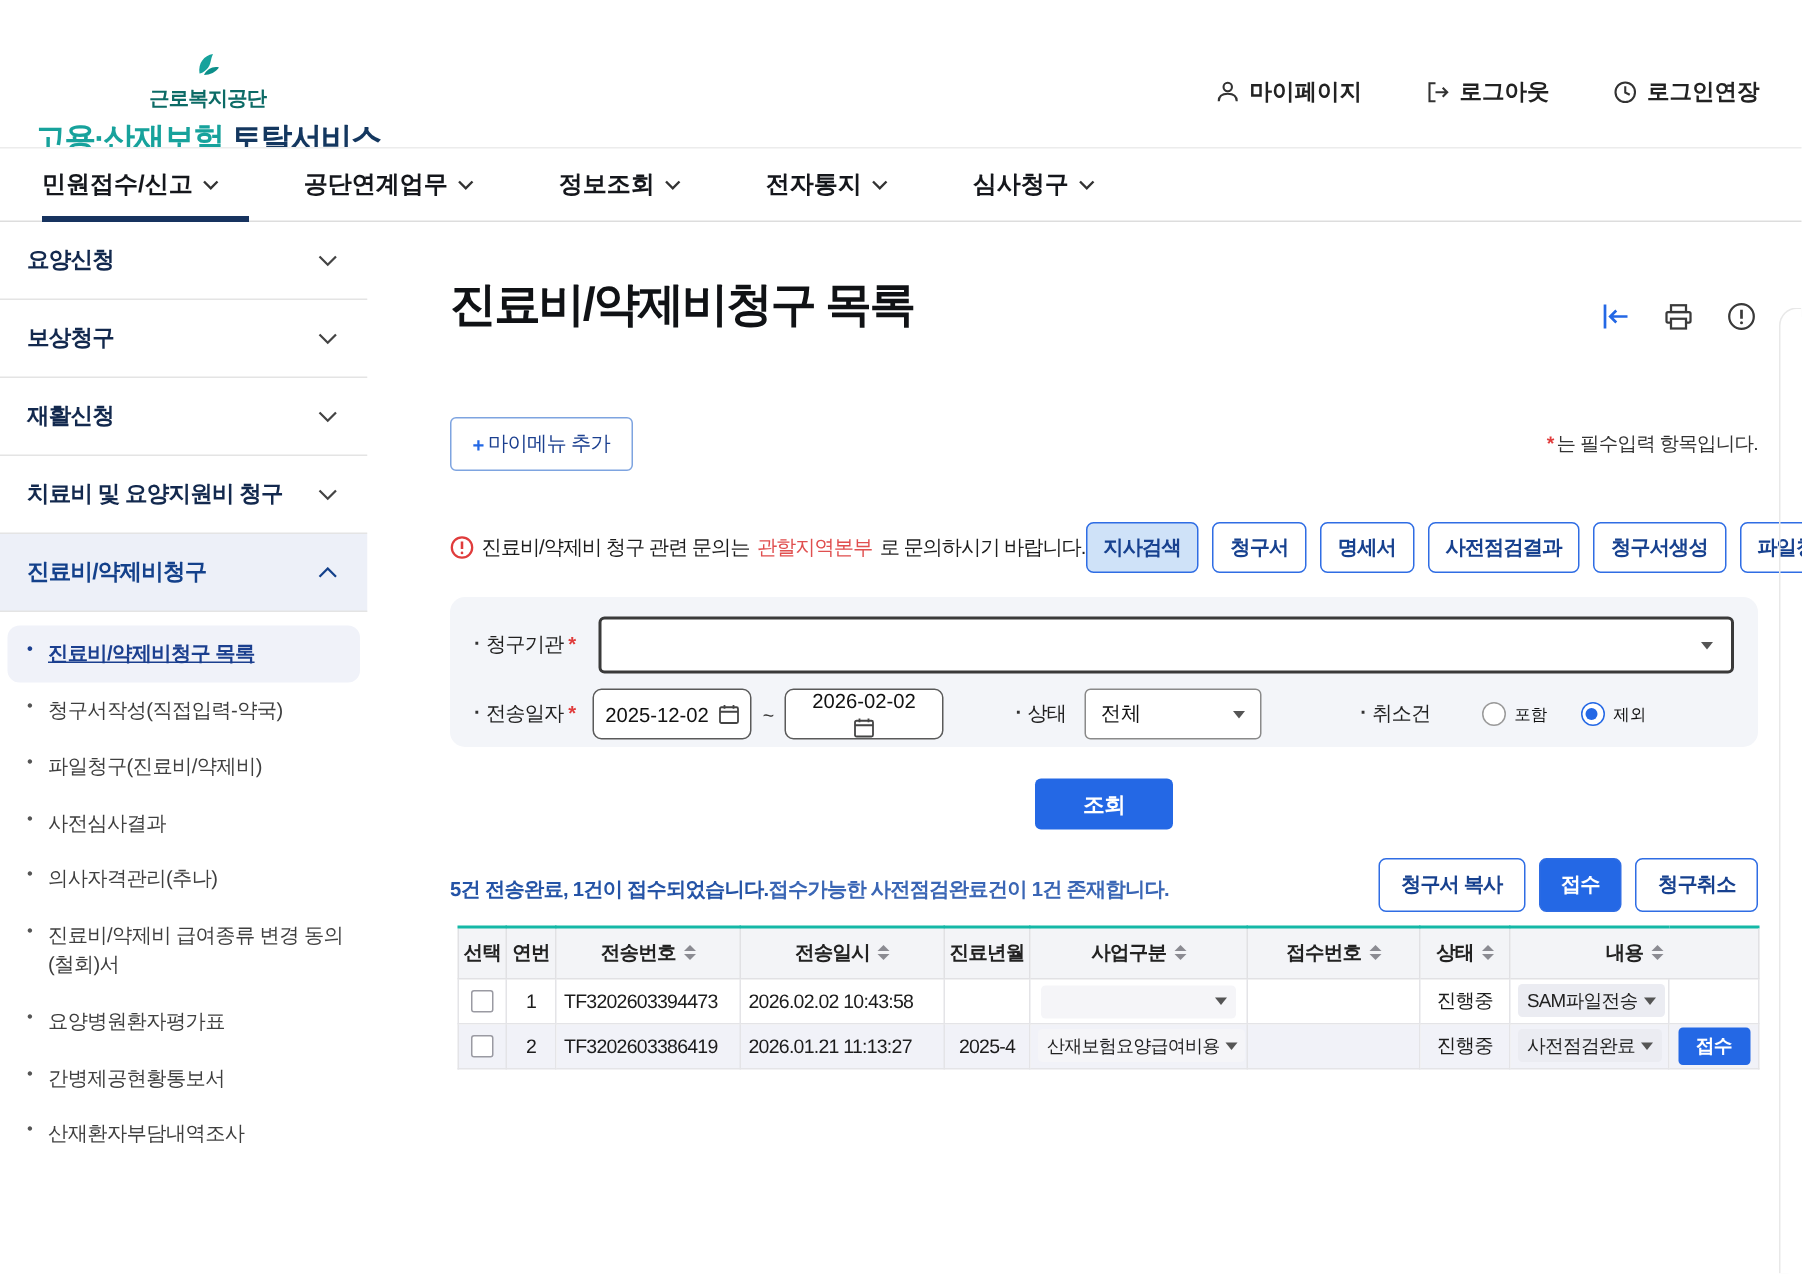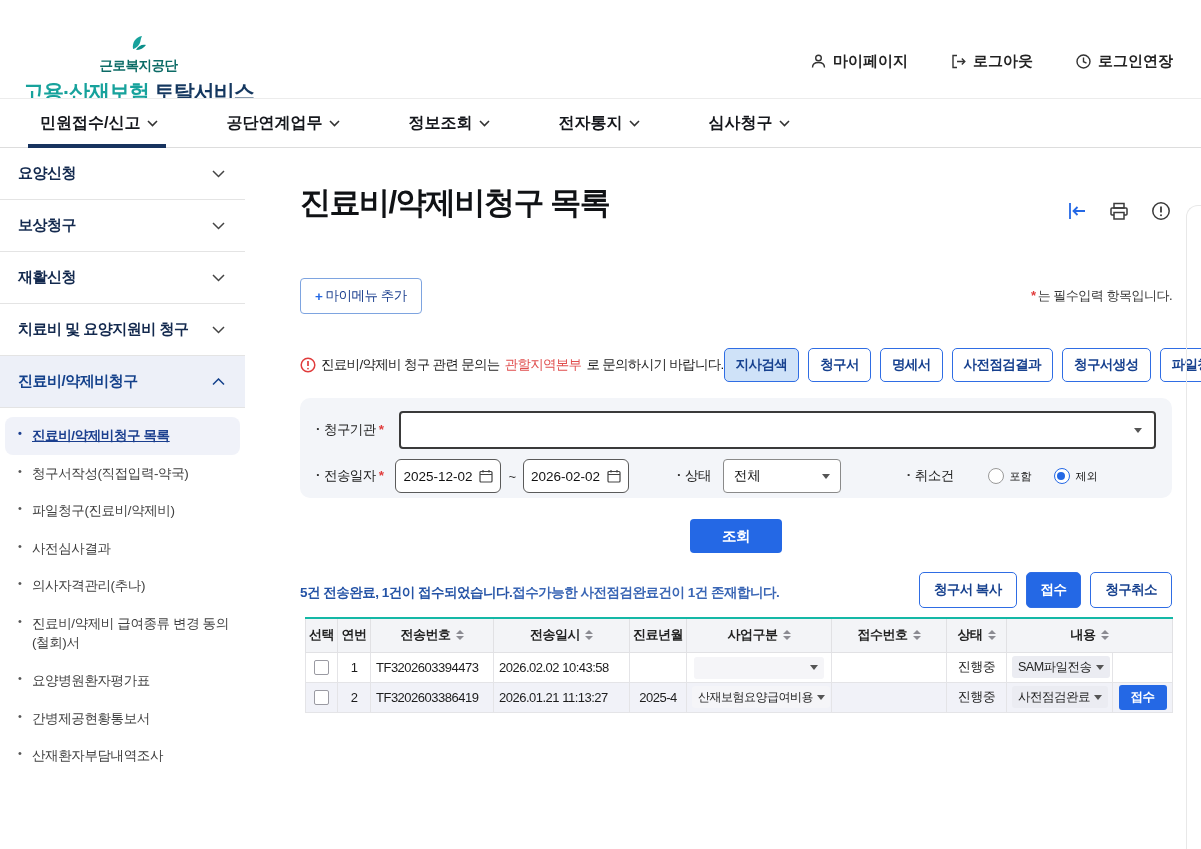--- a/index.html
+++ b/index.html
@@ -14,21 +14,21 @@
   .logo-line2 { margin-top:3px; font-size:21px; font-weight:800; letter-spacing:-1px; }
   .logo-teal { color:#17a29c; }
   .logo-navy { color:#14375f; }
   .util { position:absolute; right:28px; top:52px; display:flex; gap:42px; }
   .util-link { display:flex; align-items:center; gap:6px; font-size:15px; font-weight:600; color:#222; cursor:pointer; }
 
   
   .nav { position:absolute; left:0; top:98px; width:1201px; height:50px;
     border-top:1px solid #ececec; border-bottom:1px solid #ddd; background:#fff; }
   .nav-inner { display:flex; align-items:center; height:100%; padding-left:28px; gap:56px; }
-  .nav-item { display:flex; align-items:center; gap:7px; font-size:16px; font-weight:700; color:#15171c; cursor:pointer;margin-left:12px; }
+  .nav-item { display:flex; align-items:center; gap:7px; font-size:16px; font-weight:700; color:#15171c; cursor:pointer; }
   .nav-underline { position:absolute; left:28px; bottom:-1px; width:138px; height:4px; background:#17335f; }
 
   
   .sidebar { position:absolute; left:0; top:148px; width:245px; height:701px; background:#fff; overflow:hidden; }
   .side-section { height:52px; display:flex; align-items:center; justify-content:space-between;
     padding:0 20px 0 18px; border-bottom:1px solid #e4e4e4; font-size:15px; font-weight:700;
     color:#13294e; letter-spacing:-0.5px; cursor:pointer; }
   .side-section.active { background:#edf0f8; color:#14418b; }
   .side-sub { padding:9px 5px 0 5px; }
   .sub-item { position:relative; padding:9px 10px 9px 27px; font-size:13.5px; color:#3f3f3f;
@@ -359,21 +359,21 @@
       <div class="date-box">
         <span>2025-12-02</span>
         <span>
           <svg width="14" height="14" viewBox="0 0 14 14" fill="none" stroke="#444" stroke-width="1.2">
             <rect x="1" y="2.5" width="12" height="10.5" rx="1"></rect>
               <path d="M1 5.5 H13 M4 1 V3.5 M10 1 V3.5"></path>
           </svg>
         </span>
       </div>
       <span class="tilde">~</span>
-      <div class="date-box" style="margin-left:0;">
+      <div class="date-box" style="margin-left:0;flex-direction:column;">
         <span>2026-02-02</span>
         <span>
           <svg width="14" height="14" viewBox="0 0 14 14" fill="none" stroke="#444" stroke-width="1.2">
             <rect x="1" y="2.5" width="12" height="10.5" rx="1"></rect>
               <path d="M1 5.5 H13 M4 1 V3.5 M10 1 V3.5"></path>
           </svg>
         </span>
       </div>
       <span class="form-label gap-l">상태</span>
       <div class="mid-select">

